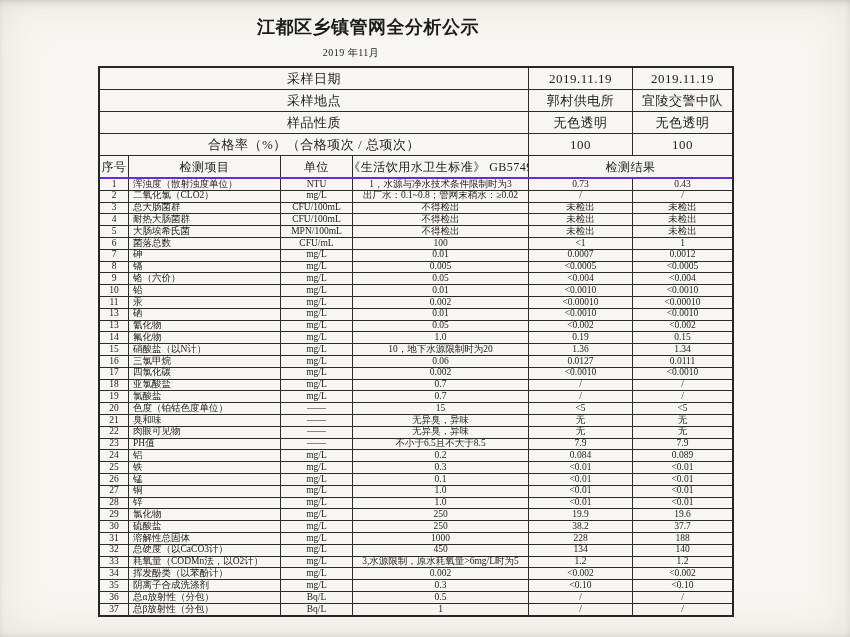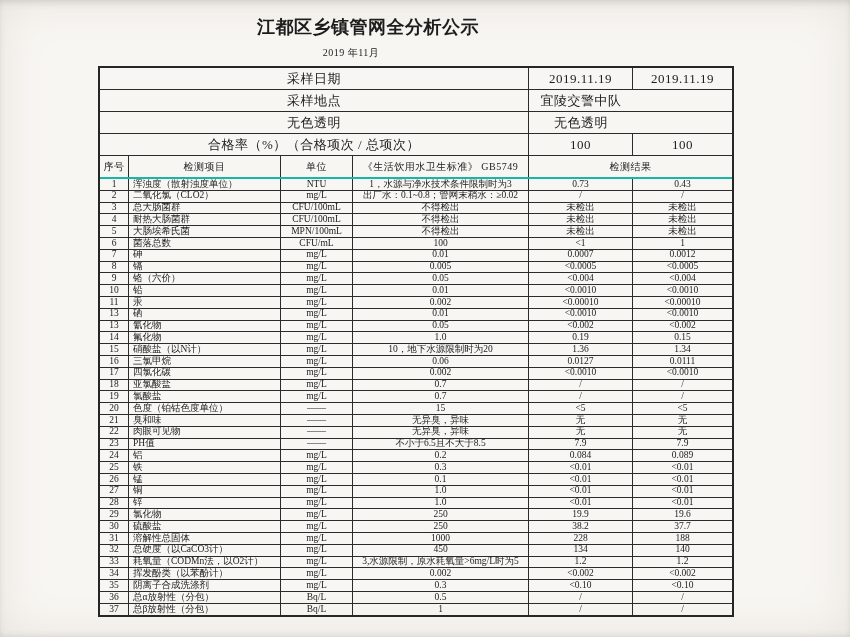--- a/index.html
+++ b/index.html
@@ -22,21 +22,21 @@
   .doc-subtitle{
     position:absolute;top:48px;left:351px;transform:translateX(-50%);
     font-size:10px;white-space:nowrap;line-height:1;letter-spacing:0.5px;
   }
   .grid-table{
     position:absolute;left:98px;top:66px;width:636px;
     border:2px solid #262626;background:transparent;box-sizing:border-box;
   }
   .row{display:grid;box-sizing:border-box;border-bottom:1px solid #2b2b2b;}
   .info-row{grid-template-columns:429px 104px 1fr;height:22px;font-size:13px;}
-  .head-row{grid-template-columns:29px 152px 72px 176px 104px 1fr;height:23px;font-size:10px;border-bottom:2px solid #14b8a6;font-family:Liberation Serif, serif;}
+  .head-row{grid-template-columns:29px 152px 72px 176px 104px 1fr;height:23px;font-size:12px;border-bottom:2px solid #6d28d9;font-family:Liberation Serif, serif;}
   .d-row{grid-template-columns:29px 152px 72px 176px 104px 1fr;height:11.8px;font-size:9.5px;}
   .d-row:last-child{border-bottom:none;text-align:center;}
   .cell{
     border-right:1px solid #2b2b2b;display:flex;align-items:center;justify-content:center;
     overflow:hidden;white-space:nowrap;box-sizing:border-box;line-height:1;
   }
   .cell:last-child{border-right:none;}
   .cell.left{justify-content:flex-start;padding-left:4px;}
   .result-span{grid-column:5 / 7;}
   .head-row .cell, .info-row .cell{letter-spacing:0.5px;}
@@ -50,23 +50,25 @@
 
   <div class="grid-table">
 
     <div class="row info-row">
       <div class="cell">采样日期</div>
       <div class="cell">2019.11.19</div>
       <div class="cell">2019.11.19</div>
     </div>
     <div class="row info-row">
       <div class="cell">采样地点</div>
+      <div class="cell">郭村供电所</div>
       <div class="cell">宜陵交警中队</div>
     </div>
     <div class="row info-row">
+      <div class="cell">样品性质</div>
       <div class="cell">无色透明</div>
       <div class="cell">无色透明</div>
     </div>
     <div class="row info-row">
       <div class="cell">合格率（%）（合格项次 / 总项次）</div>
       <div class="cell">100</div>
       <div class="cell">100</div>
     </div>
 
     <div class="row head-row">

